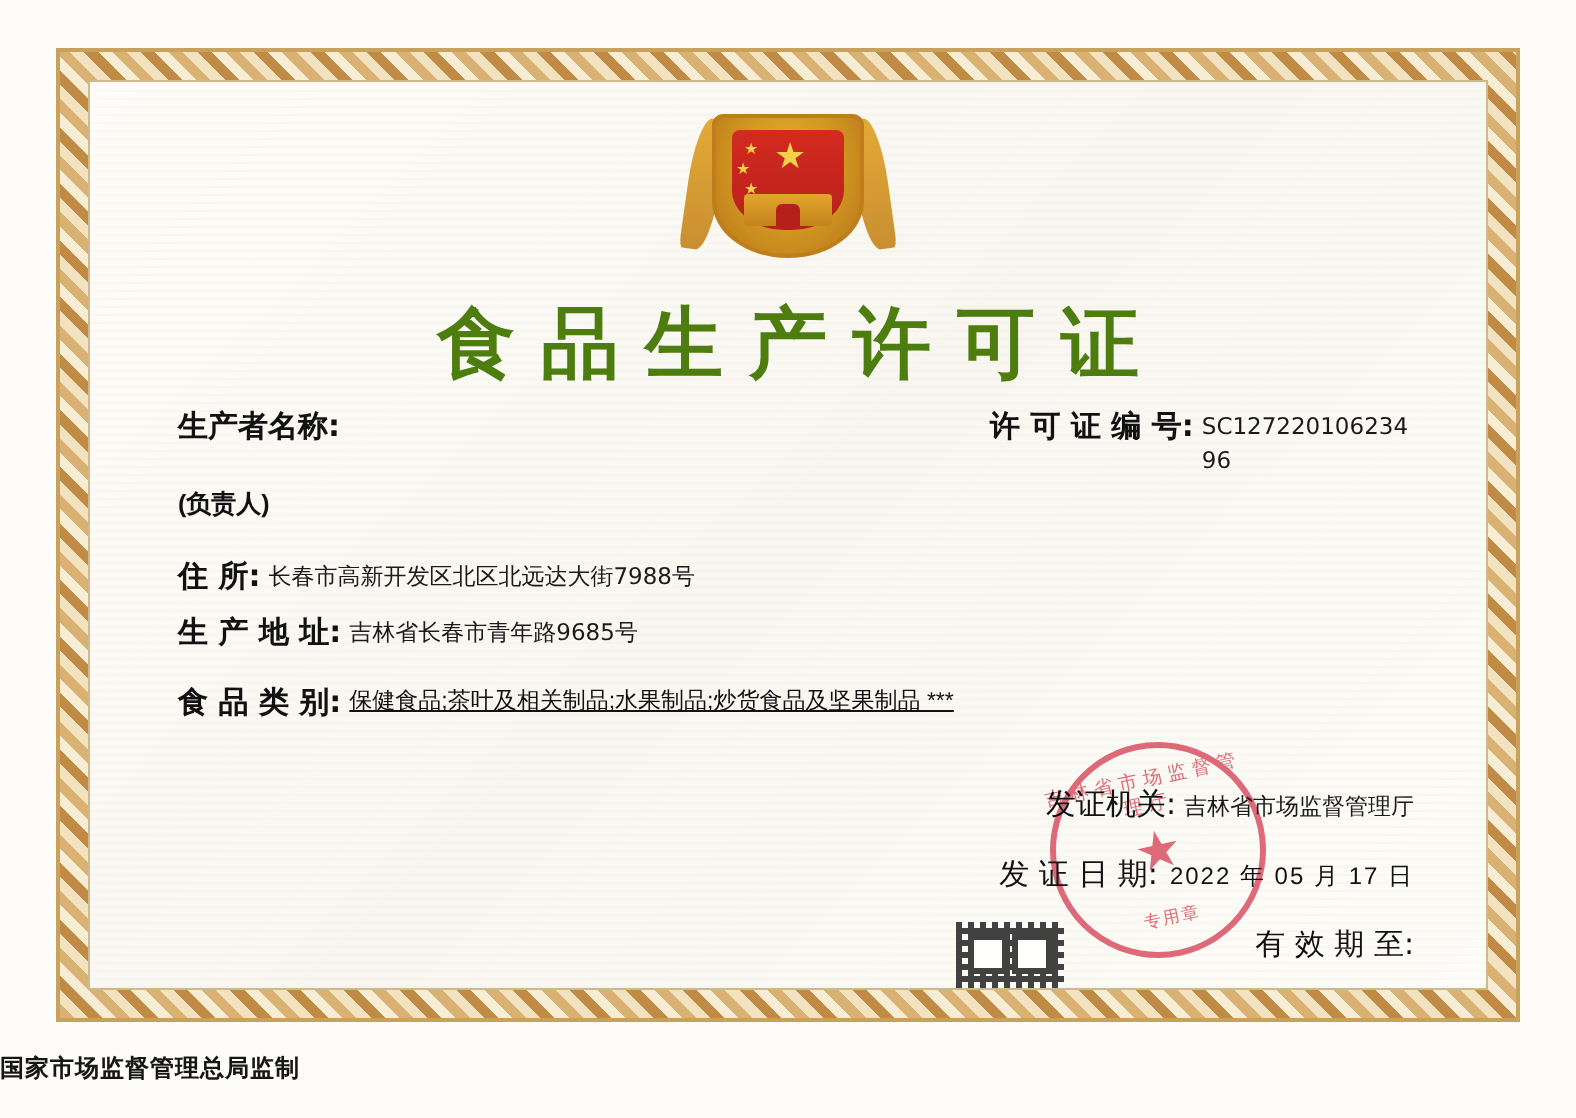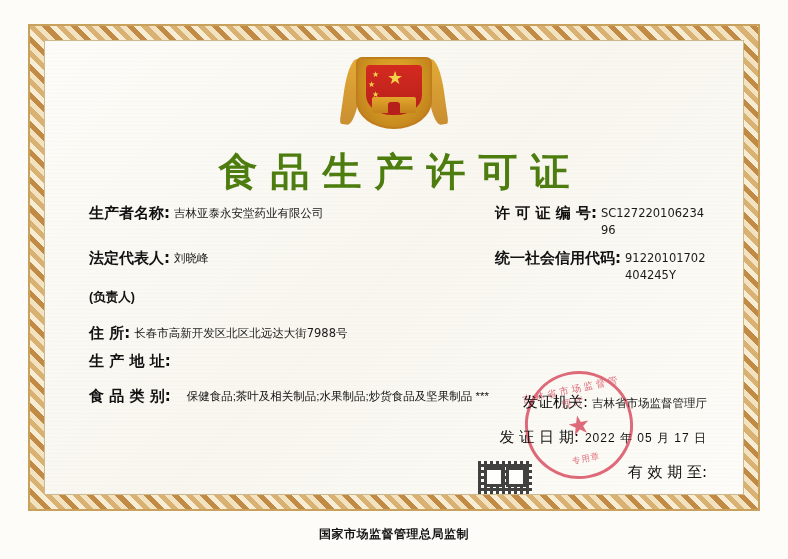--- a/index.html
+++ b/index.html
@@ -198,22 +198,23 @@
     font-weight: bold;
     font-size: 12.5px;
     margin-top: -6px;
     margin-bottom: 19px;
   }
   .cat-row {
     margin-top: 18px;
     margin-bottom: 6px;
   }
   .cat-val {
-    margin-left: 16px;
+    margin-left: 4px;
     font-size: 11.5px;
+    text-decoration: underline;
   }
 
   
   .issuer-block {
     position: absolute;
     right: 36px;
     top: 352px;
     width: 330px;
     font-size: 12.5px;
     color: #111;
@@ -306,21 +307,21 @@
     border: 3px solid #222;
     background: #fff;
   }
 
   
   .footer {
     position: absolute;
     left: 0;
     right: 0;
     bottom: 16px;
-    text-align: center;
+    text-align: left;
     font-size: 12px;
     font-weight: bold;
     color: #161616;
     letter-spacing: 0.5px;
   }
 </style>
 </head>
 <body>
 
 <div class="cert">
@@ -345,52 +346,42 @@
       </div>
     </div>
 
     <div class="title">食品生产许可证</div>
 
     <div class="fields">
 
       <div class="row">
         <div class="col-left">
           <span class="lbl">生产者名称:</span>
-          <span class="val">吉林亚泰永安堂药业有限公司</span>
         </div>
         <div class="col-right">
           <span class="lbl">许 可 证 编 号:</span>
           <span class="val">SC12722010623496</span>
         </div>
       </div>
 
-      <div class="row">
-        <div class="col-left">
-          <span class="lbl">法定代表人:</span>
-          <span class="val">刘晓峰</span>
-        </div>
-        <div class="col-right">
-          <span class="lbl">统一社会信用代码:</span>
-          <span class="val">91220101702404245Y</span>
-        </div>
-      </div>
 
       <div class="sub-note">(负责人)</div>
 
       <div class="row">
         <div class="col-left">
           <span class="lbl">住      所:</span>
           <span class="val">长春市高新开发区北区北远达大街7988号</span>
         </div>
         <div class="col-right"></div>
       </div>
 
       <div class="row">
         <div class="col-left">
           <span class="lbl">生 产 地 址:</span>
+          <span class="val">吉林省长春市青年路9685号</span>
         </div>
         <div class="col-right"></div>
       </div>
 
       <div class="row cat-row">
         <span class="lbl">食 品 类 别:</span>
         <span class="cat-val">保健食品;茶叶及相关制品;水果制品;炒货食品及坚果制品 ***</span>
       </div>
 
     </div>

